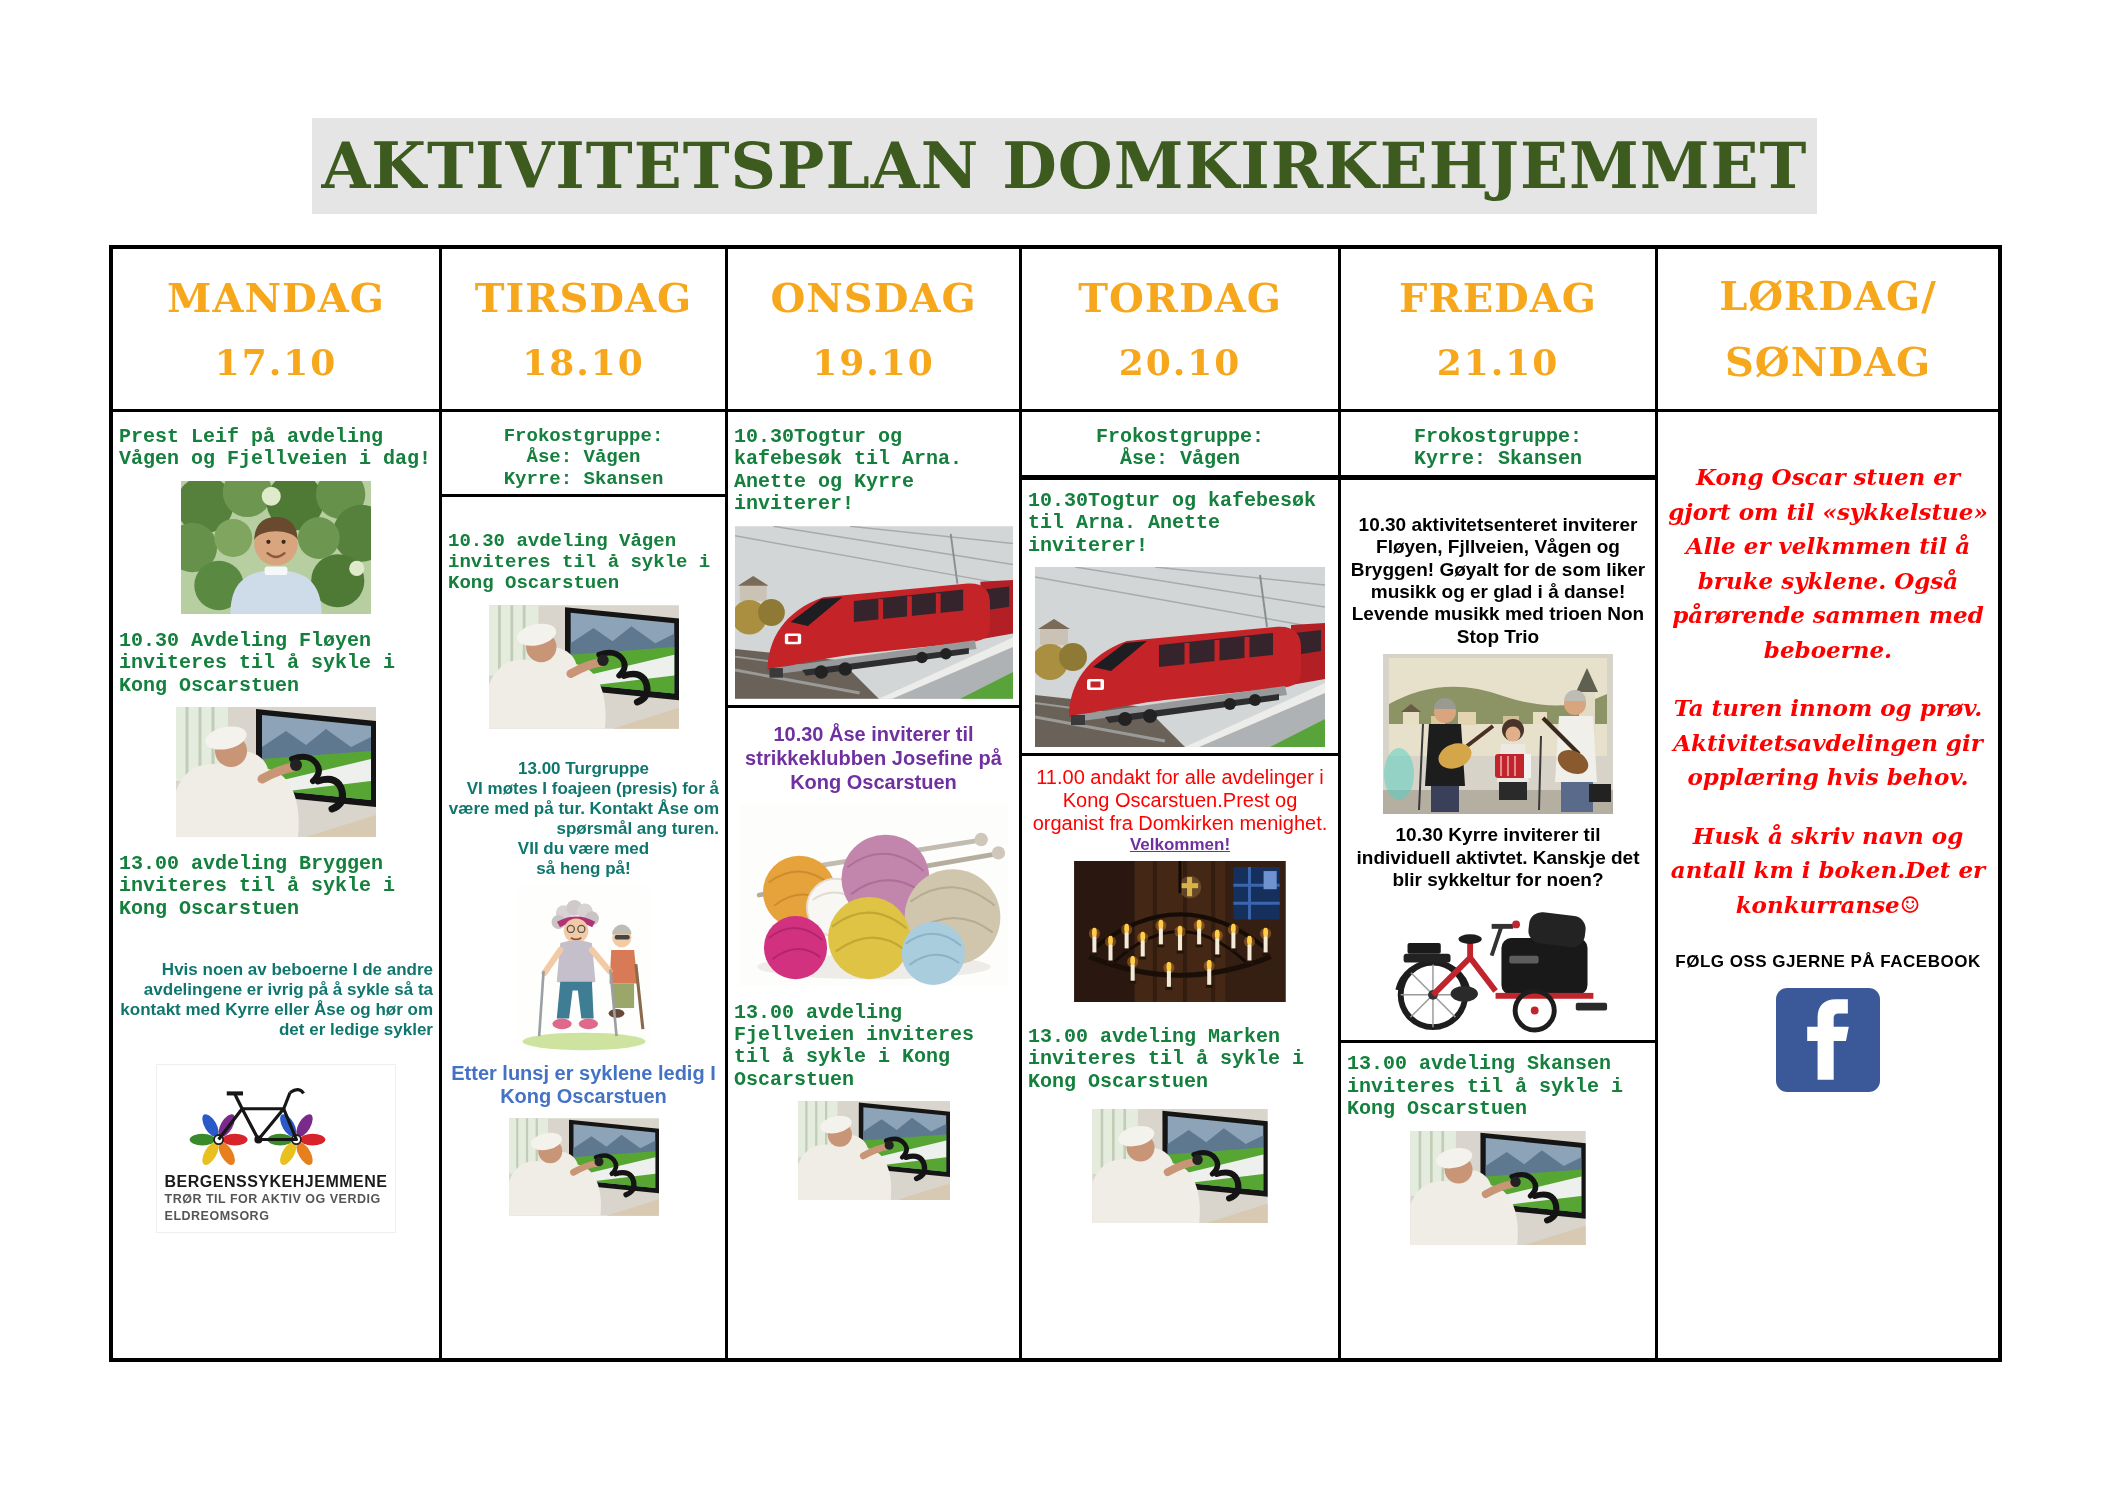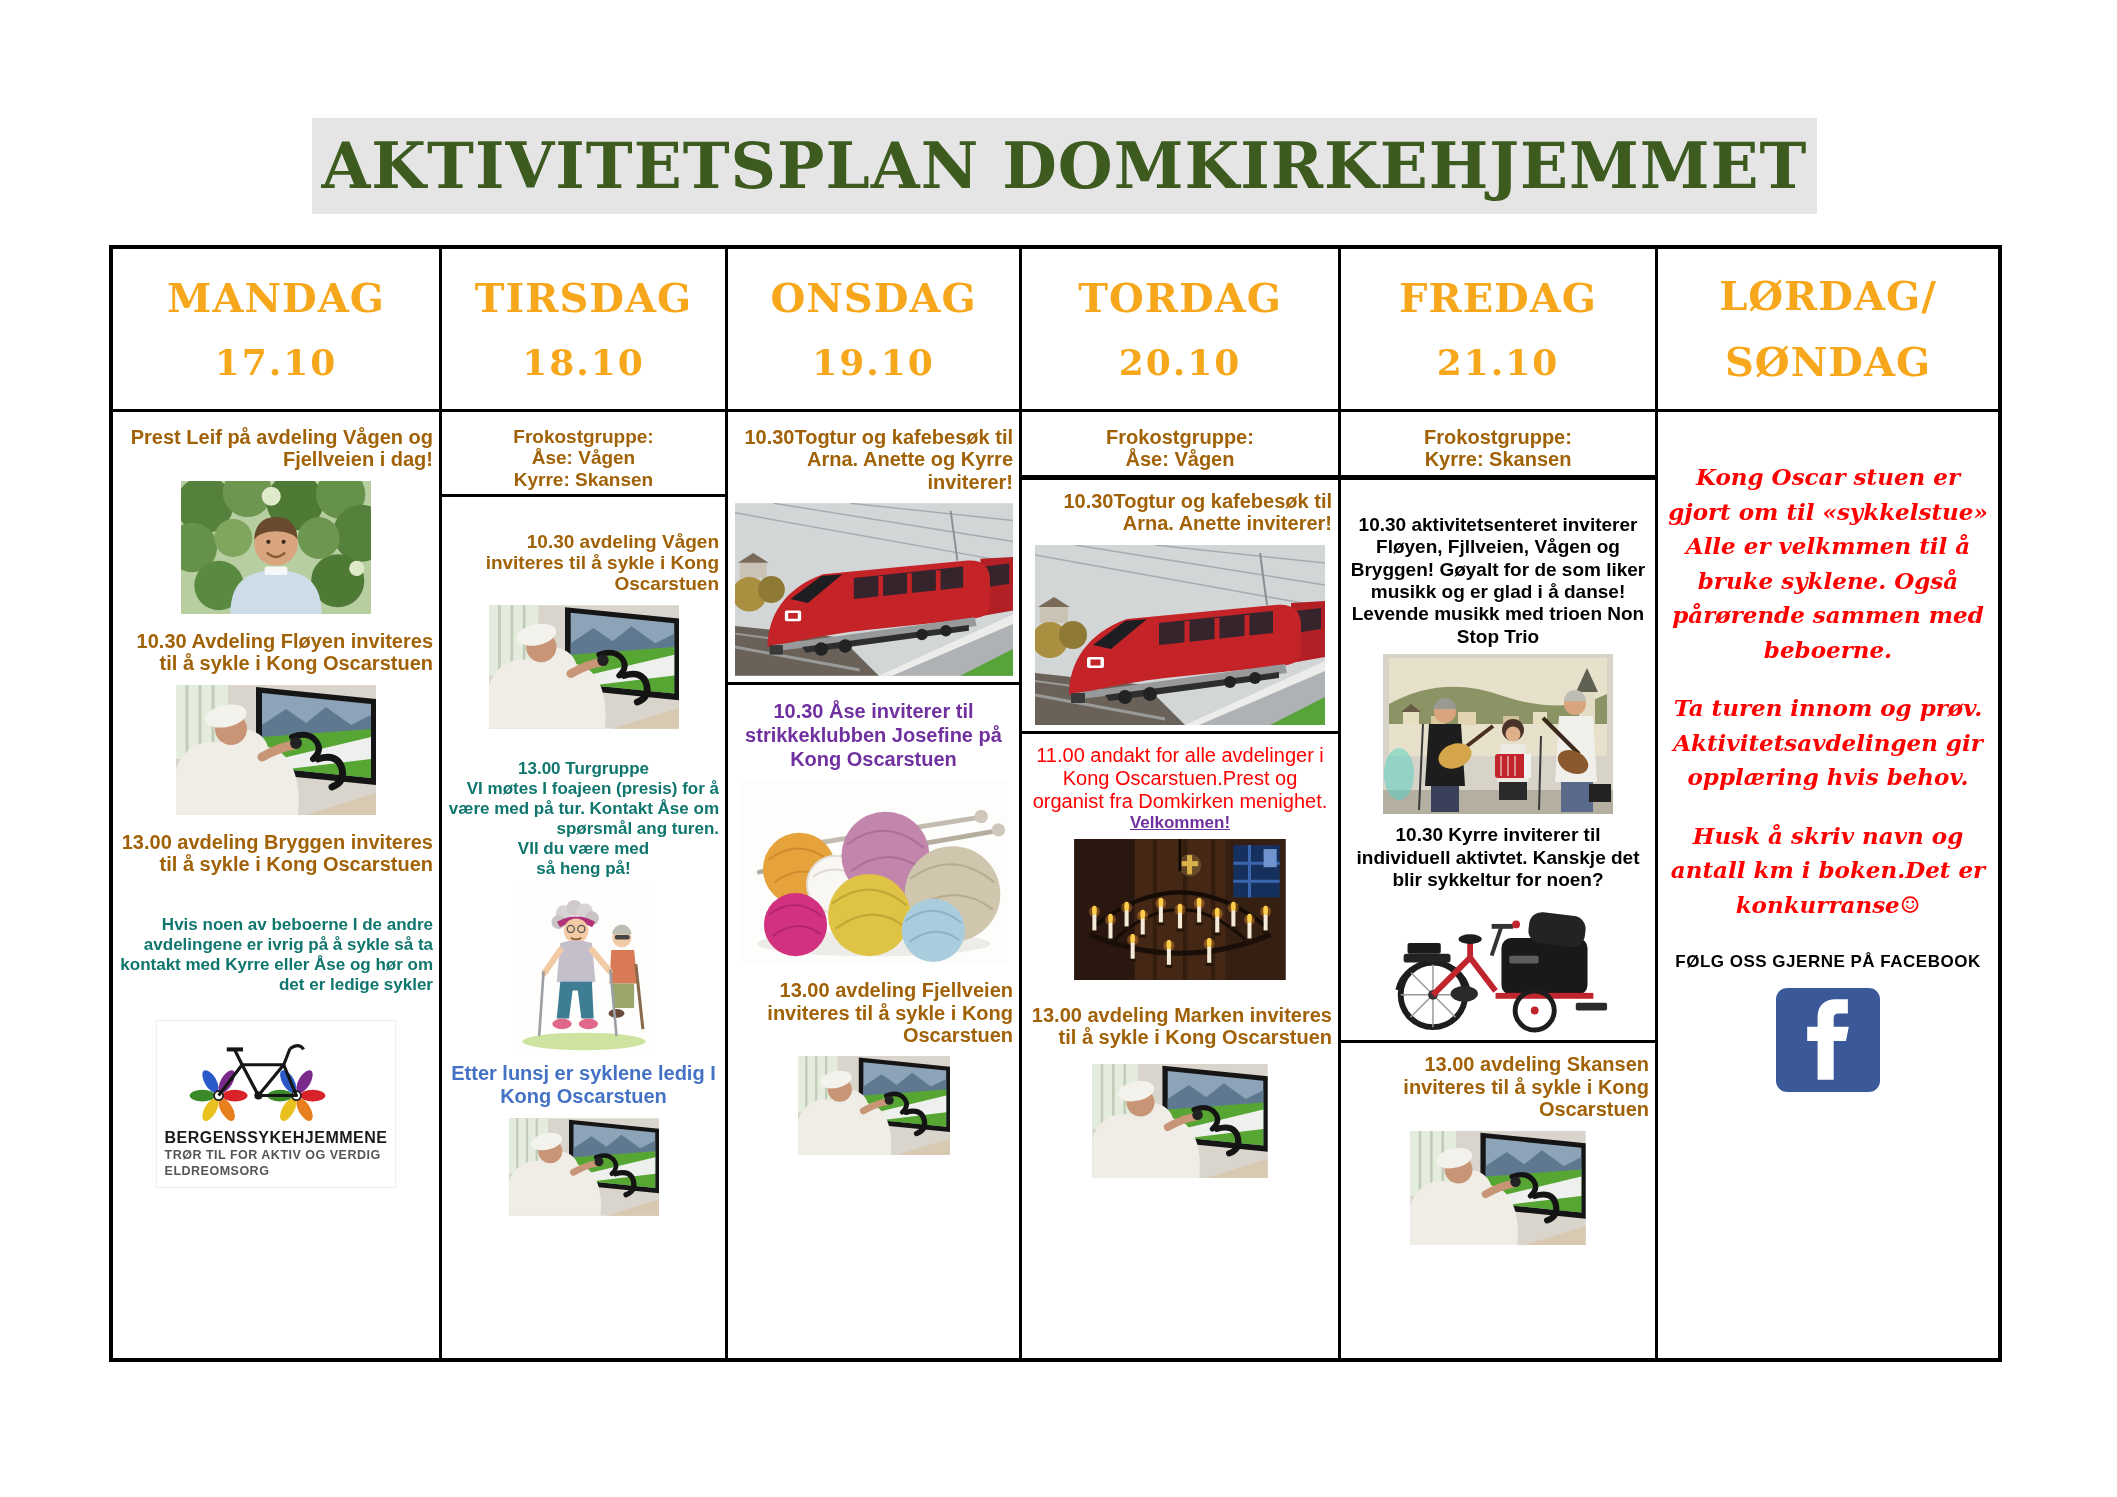--- a/index.html
+++ b/index.html
@@ -21,21 +21,21 @@
 
   .col-head{height:160px;border-bottom:3px solid #000;display:flex;flex-direction:column;
     align-items:center;justify-content:center;gap:26px;flex:none;}
   .day-name,.day-date{font-family:"DejaVu Serif",serif;font-weight:bold;color:#f7a71b;line-height:1;}
   .day-name{font-size:40px;letter-spacing:1px;}
   .day-date{font-size:36px;letter-spacing:2px;}
 
   .col-body{flex:1;display:flex;flex-direction:column;align-items:center;
     padding:8px 6px;overflow:hidden;}
 
-  .txt{font-weight:bold;color:#a16207;font-size:20px;line-height:1.12;text-align:right;}
+  .txt{font-weight:bold;color:#15803d;font-size:20px;line-height:1.12;text-align:left;font-family:Liberation Mono, monospace;}
   .c1 .txt{font-size:19px;}
   .txt-sm{font-weight:600;color:#000;font-size:19px;line-height:1.18;text-align:center;}
   .txt-red{color:#0f766e;font-weight:bold;font-size:17px;line-height:1.18;text-align:right;}
   .txt-red-plain{color:#ff0000;font-weight:500;font-size:20px;line-height:1.15;text-align:center;}
   .txt-blue{color:#4472c4;font-weight:bold;font-size:20px;line-height:1.15;text-align:center;}
   .txt-purple{color:#7030a0;font-weight:bold;font-size:20px;line-height:1.2;text-align:center;}
   .velkommen{color:#7030a0;font-weight:bold;font-size:17px;text-decoration:underline;text-align:center;}
 
   .divider{align-self:stretch;height:3px;background:#000;margin:4px -6px;flex:none;}
   .divider.thick{height:5px;}

